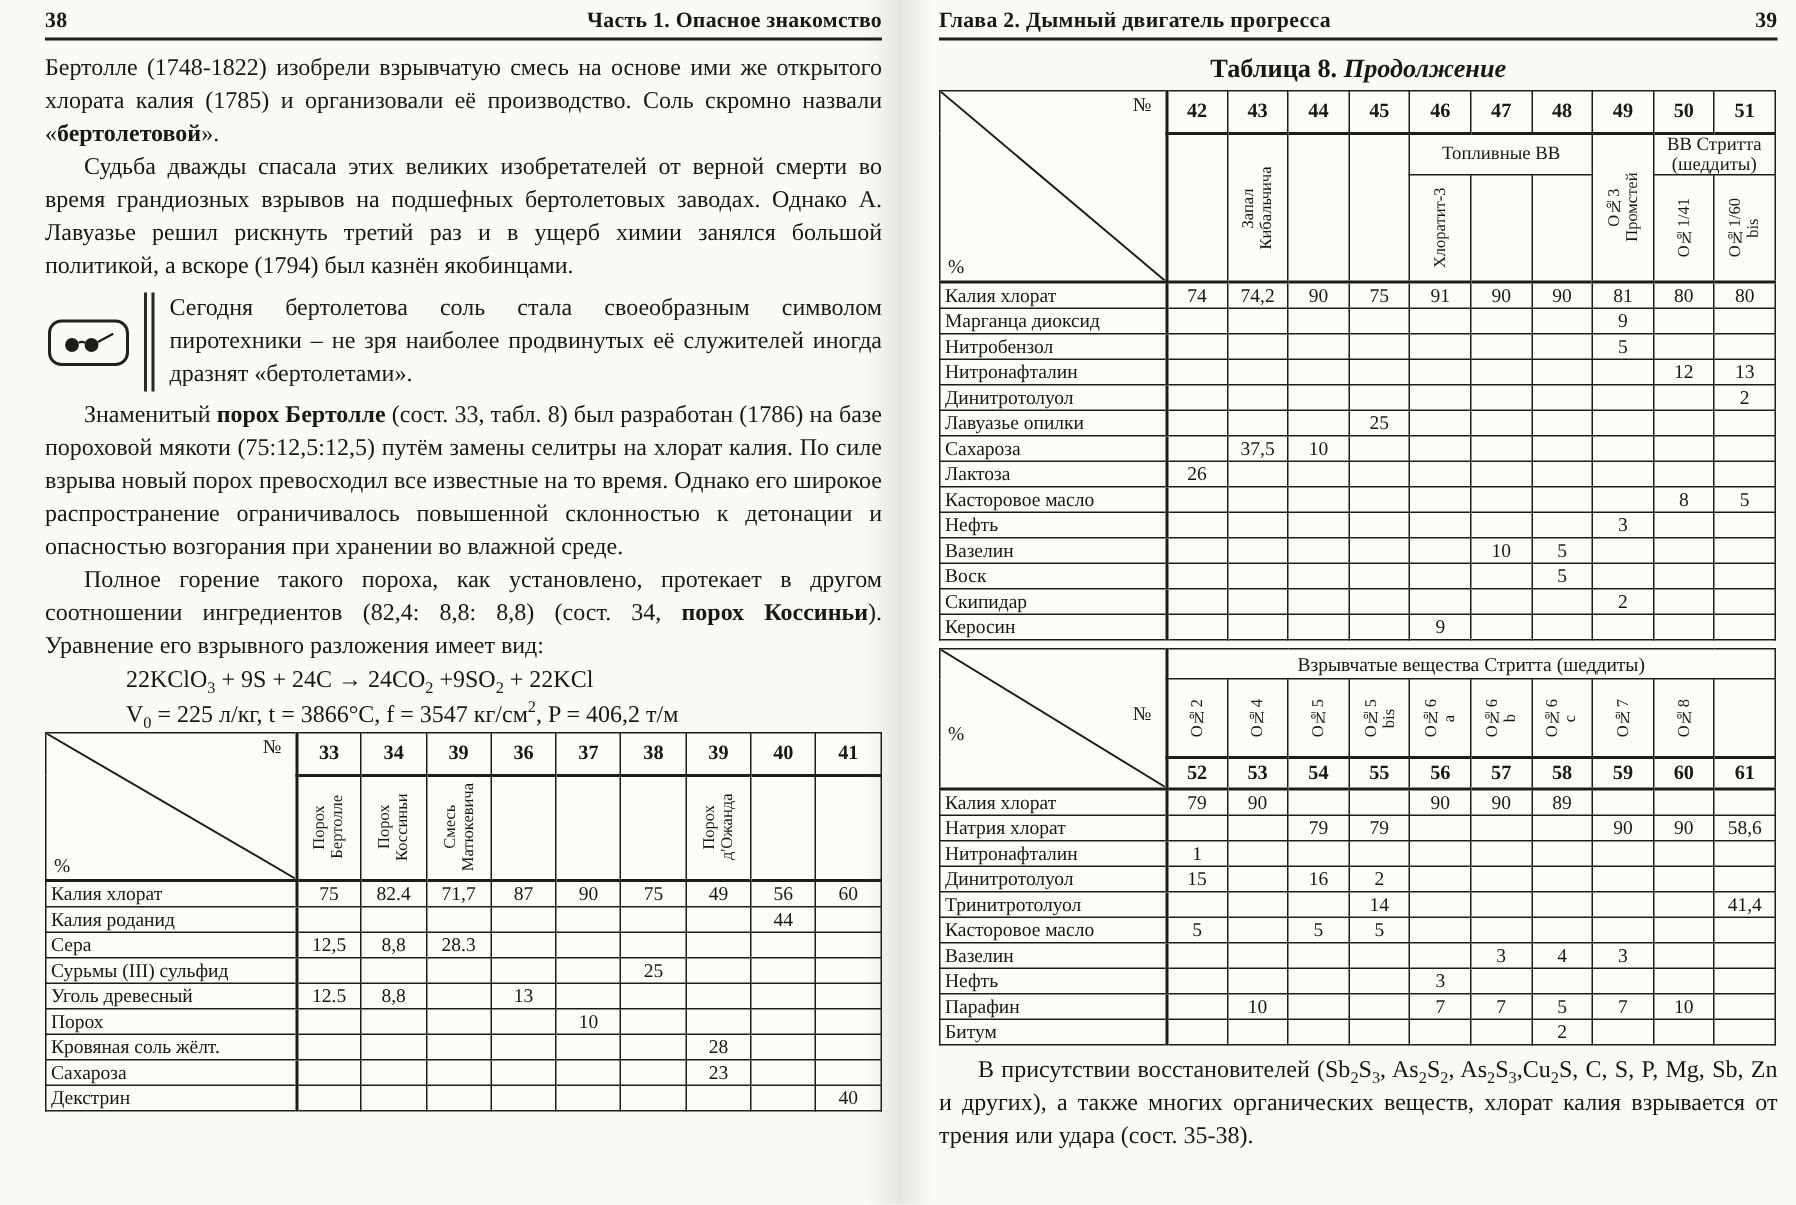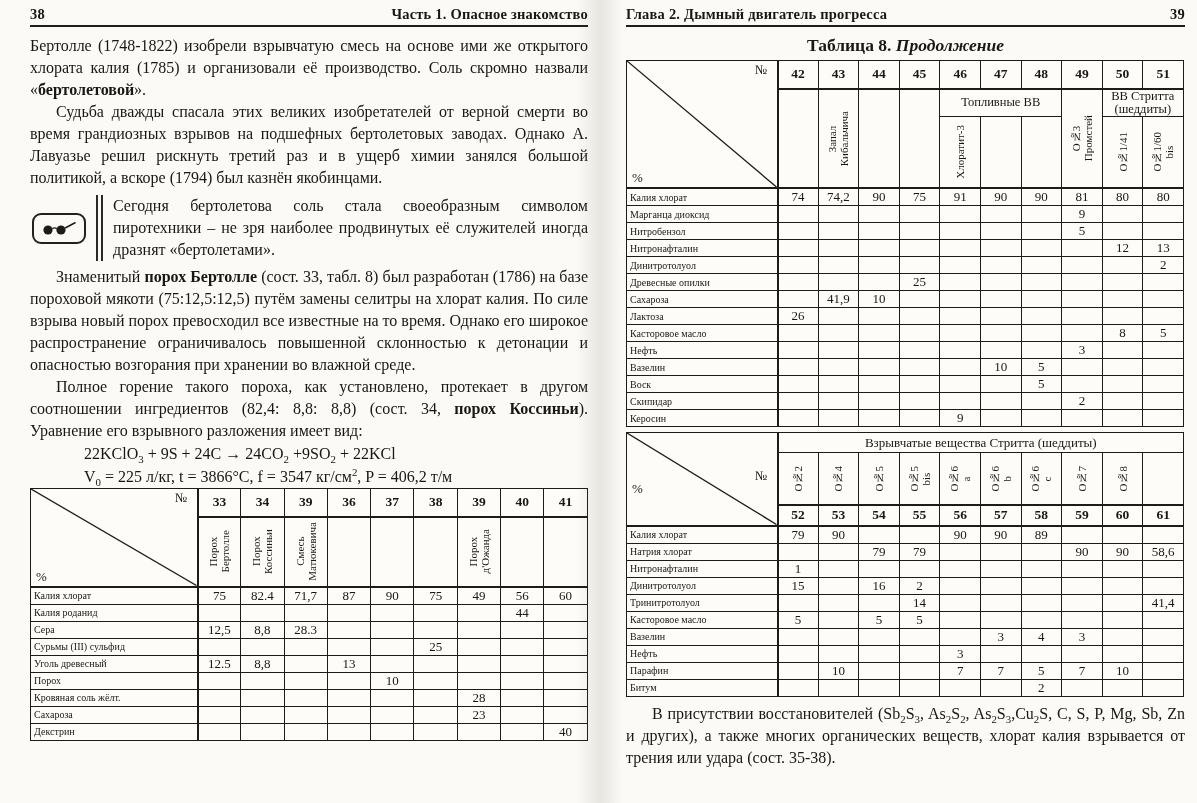--- a/index.html
+++ b/index.html
@@ -44,21 +44,21 @@
   .tleft .vrow .vcell{height:70px;}
   .t1 .vrow2 .vcell{height:72px;}
   .t2 .vrow .vcell{height:52px;}
   .vert{writing-mode:vertical-rl;transform:rotate(180deg);font-size:11px;line-height:12px;margin:0 auto;text-align:center;white-space:nowrap;}
   .group{font-size:12.5px;line-height:13px;text-align:center;vertical-align:middle;}
   .bandrow .group{height:24px;}
   .grouprow .group{height:20px;font-size:13px;}
   tbody td{height:16px;}
   .t1 tbody td{height:14px;}
   .t2 tbody td{height:15px;}
-  .rlabel{font-size:10px;text-align:left;white-space:nowrap;overflow:hidden;border-right:2px solid #1c1c1a;padding-left:3px;}
+  .rlabel{font-size:13px;text-align:left;white-space:nowrap;overflow:hidden;border-right:2px solid #1c1c1a;padding-left:3px;}
   .val{font-size:13px;text-align:center;}
   .tblgap{height:5px;}
   .postgap{height:6px;}
 </style>
 </head>
 <body>
 
 <div class="spread">
 
   <div class="page left">
@@ -435,36 +435,36 @@
             <td class="val"></td>
             <td class="val"></td>
             <td class="val"></td>
             <td class="val"></td>
             <td class="val"></td>
             <td class="val"></td>
             <td class="val"></td>
             <td class="val">2</td>
           </tr>
           <tr>
-            <td class="rlabel">Древесные опилки</td>
+            <td class="rlabel">Лавуазье опилки</td>
             <td class="val"></td>
             <td class="val"></td>
             <td class="val"></td>
             <td class="val">25</td>
             <td class="val"></td>
             <td class="val"></td>
             <td class="val"></td>
             <td class="val"></td>
             <td class="val"></td>
             <td class="val"></td>
           </tr>
           <tr>
             <td class="rlabel">Сахароза</td>
             <td class="val"></td>
-            <td class="val">41,9</td>
+            <td class="val">37,5</td>
             <td class="val">10</td>
             <td class="val"></td>
             <td class="val"></td>
             <td class="val"></td>
             <td class="val"></td>
             <td class="val"></td>
             <td class="val"></td>
             <td class="val"></td>
           </tr>
           <tr>

